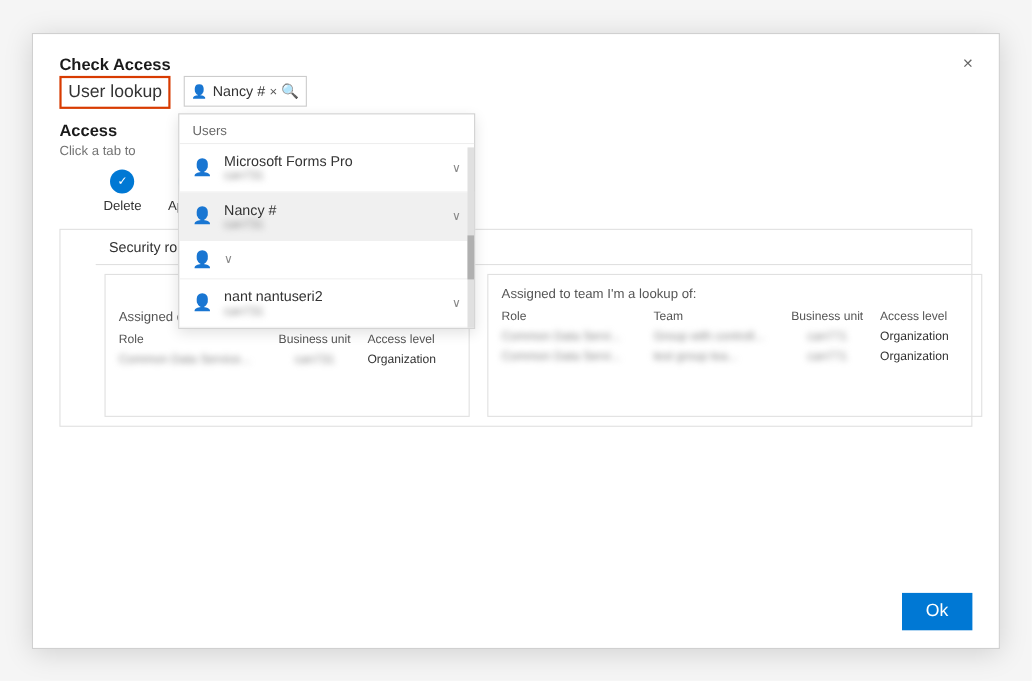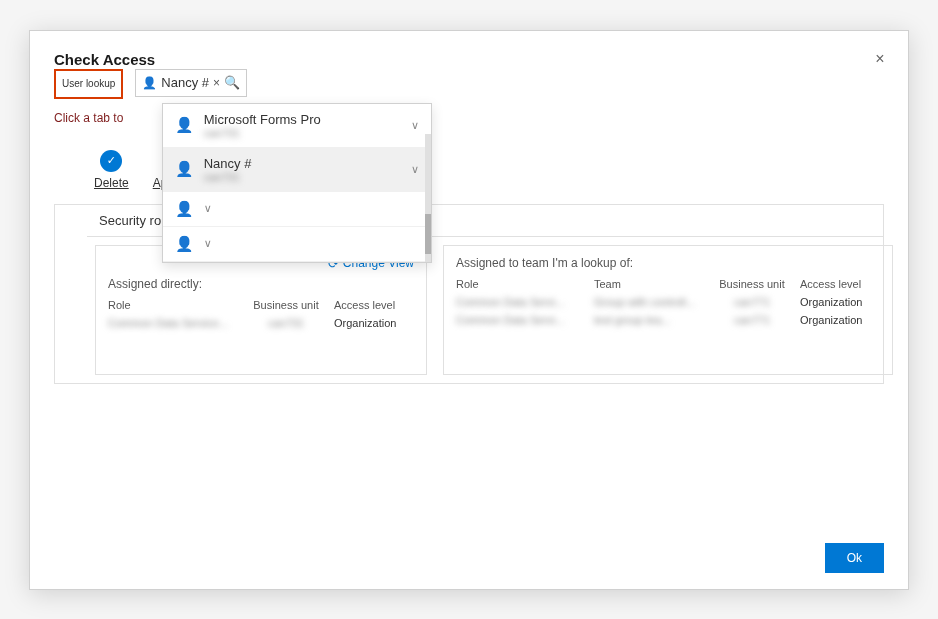--- a/index.html
+++ b/index.html
@@ -47,21 +47,21 @@
       align-items: flex-start;
       gap: 12px;
       margin-bottom: 12px;
       position: relative;
     }
     .user-lookup-box {
       border: 2px solid #d83b01;
       padding: 2px 6px;
       display: flex;
       align-items: center;
-      font-size: 10px;
+      font-size: 16px;
       color: #333;
       white-space: nowrap;
       height: 30px;
     }
     .search-pill {
       display: flex;
       align-items: center;
       border: 1px solid #ccc;
       height: 28px;
       padding: 0 6px;
@@ -150,22 +150,22 @@
       margin-top: 4px;
     }
     .access-title {
       font-size: 15px;
       font-weight: 600;
       color: #1a1a1a;
       margin-bottom: 2px;
     }
     .access-subtitle {
       font-size: 12px;
-      color: #7f1d1d;
-      margin-bottom: 25px;
+      color: #737373;
+      margin-bottom: 10px;
     }
     .permission-icons {
       display: flex;
       gap: 24px;
       margin-bottom: 14px;
       padding-left: 40px;
     }
     .perm-item {
       display: flex;
       flex-direction: column;
@@ -179,21 +179,20 @@
       border-radius: 50%;
       display: flex;
       align-items: center;
       justify-content: center;
       color: #fff;
       font-size: 11px;
     }
     .perm-label {
       font-size: 12px;
       color: #333;
-      text-decoration: underline;
     }
     .security-section {
       border: 1px solid #e0e0e0;
       margin-top: 2px;
       padding-left: 32px;
     }
     .security-header {
       padding: 8px 12px;
       border-bottom: 1px solid #e0e0e0;
       display: flex;
@@ -261,21 +260,21 @@
       color: #888;
     }
     .ok-btn {
       position: absolute;
       bottom: 16px;
       right: 24px;
       background: #0078d4;
       color: #fff;
       border: none;
       padding: 8px 22px;
-      font-size: 12px;
+      font-size: 16px;
       cursor: pointer;
     }
   </style>
 </head>
 <body>
 
 <div class="dialog">
 
   <span class="dialog-title">Check Access</span>
 
@@ -287,20 +286,21 @@
       <span>User lookup</span>
     </div>
     <div class="search-pill">
       <span class="search-pill-icon">👤</span>
       <span class="search-pill-text">Nancy #</span>
       <button class="search-pill-close">×</button>
       <button class="search-pill-search">🔍</button>
     </div>
 
     <div class="dropdown-panel">
+      <div class="dropdown-header">Users</div>
       <div class="dropdown-item">
         <span class="dropdown-item-icon">👤</span>
         <div class="dropdown-item-content">
           <div class="dropdown-item-name">Microsoft Forms Pro</div>
           <div class="dropdown-item-sub blurred">can731</div>
         </div>
         <span class="dropdown-item-chevron">∨</span>
       </div>
       <div class="dropdown-item" style="background:#f0f0f0;">
         <span class="dropdown-item-icon">👤</span>
@@ -309,30 +309,35 @@
           <div class="dropdown-item-sub blurred">can731</div>
         </div>
         <span class="dropdown-item-chevron">∨</span>
       </div>
       <div class="dropdown-item">
         <span class="dropdown-item-icon">👤</span>
         <span class="dropdown-item-chevron">∨</span>
       </div>
       <div class="dropdown-item">
         <span class="dropdown-item-icon">👤</span>
+        <div class="dropdown-item-content">
+          <div class="dropdown-item-name">nant nantuseri2</div>
+          <div class="dropdown-item-sub blurred">can731</div>
+        </div>
         <span class="dropdown-item-chevron">∨</span>
       </div>
       <div class="dropdown-scrollbar">
         <div class="dropdown-scrollbar-thumb"></div>
       </div>
     </div>
   </div>
 
   
   <div class="access-section">
+    <div class="access-title">Access</div>
     <div class="access-subtitle">Click a tab to</div>
 
     <div class="permission-icons">
       <div class="perm-item">
         <div class="perm-check">✓</div>
         <span class="perm-label">Delete</span>
       </div>
       <div class="perm-item">
         <div class="perm-check">✓</div>
         <span class="perm-label">Append</span>

